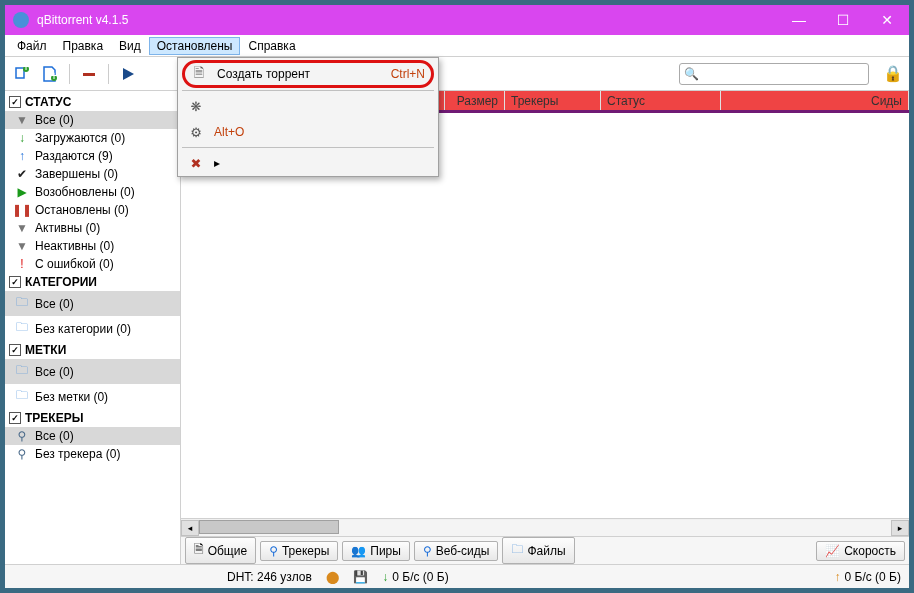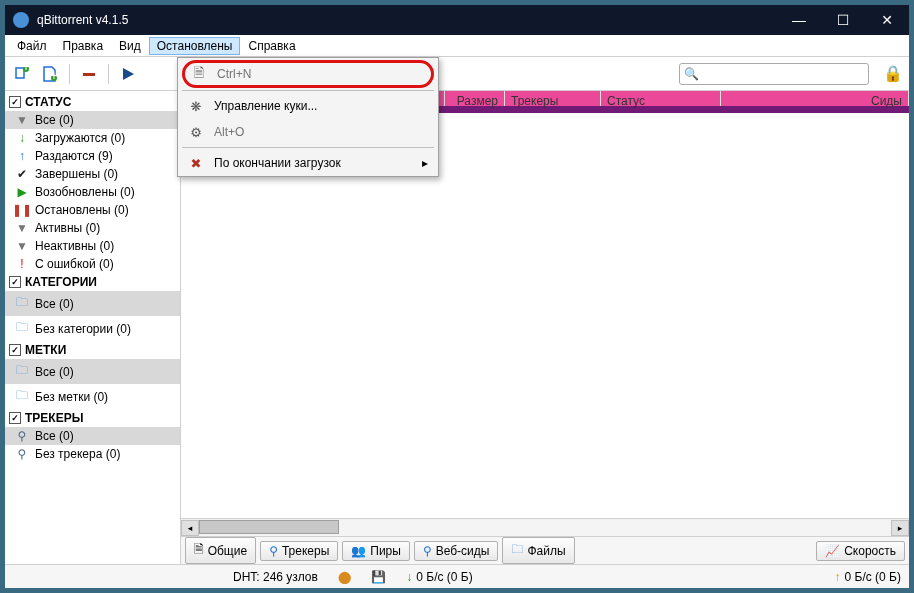--- a/index.html
+++ b/index.html
@@ -1,17 +1,17 @@
 <!DOCTYPE html>
 <html><head>
 <meta charset="utf-8">
 <style>
 * { box-sizing: border-box; margin: 0; padding: 0; font-family: "Segoe UI", Tahoma, sans-serif; font-size: 12px; }
 body { background: #fff; width: 914px; height: 593px; overflow: hidden; border: 5px solid #3a6a82; position: relative; }
-.titlebar { height: 30px; background: #0f172a; color: #fff; display: flex; align-items: center; padding-left: 8px; }
+.titlebar { height: 30px; background: #d946ef; color: #fff; display: flex; align-items: center; padding-left: 8px; }
 .titlebar .icon { width: 16px; height: 16px; border-radius: 50%; background: #4a90d9; margin-right: 8px; display:inline-block; }
 .titlebar .title { flex: 1; font-size: 12px; }
 .titlebar .winbtn { width: 44px; height: 30px; display:flex; align-items:center; justify-content:center; color:#fff; font-size:14px;}
 .menubar { height: 22px; background: #fff; border-bottom: 1px solid #d0d0d0; display:flex; align-items:center; padding: 0 4px; }
 .menubar .menuitem { padding: 2px 8px; cursor:default; }
 .menubar .menuitem.active { background: #cde8ff; border:1px solid #7eb4ea; padding:1px 7px;}
 .toolbar { height: 34px; border-bottom: 1px solid #d0d0d0; display:flex; align-items:center; padding: 0 6px; gap:6px; position:relative; }
 .toolbar .btn { width:22px; height:22px; display:flex; align-items:center; justify-content:center; }
 .toolbar .sep { width:1px; height:20px; background:#ccc; margin:0 2px;}
 .toolbar .spacer { flex:1; }
@@ -19,38 +19,38 @@
 .toolbar .search input { border:none; outline:none; flex:1; font-size:12px; color:#333; background:transparent;}
 .toolbar .lock { width:20px; height:20px; margin-left:8px; color:#d4a017; font-size:16px;}
 .content { display:flex; height: calc(100% - 30px - 22px - 34px - 24px); }
 .sidebar { width: 176px; border-right:1px solid #d0d0d0; overflow-y:auto; background:#fff; padding-top:2px;}
 .group-head { display:flex; align-items:center; gap:4px; padding:2px 4px; font-weight:bold; font-size:11px;}
 .group-head .chk { width:12px; height:12px; border:1px solid #555; display:inline-flex; align-items:center; justify-content:center; font-size:9px;}
 .side-item { display:flex; align-items:center; gap:6px; padding:2px 4px 2px 10px; cursor:default;}
 .side-item.selected { background:#d8d8d8; }
 .side-item .ico { width:14px; display:inline-flex; justify-content:center; font-size:12px;}
 .main { flex:1; display:flex; flex-direction:column; background:#fff; }
-.listhead { height:22px; border-bottom:7px solid #701a75; display:flex; background:#ec4899;}
+.listhead { height:22px; border-bottom:3px solid #701a75; display:flex; background:#ef4444;}
 .listhead .col { border-right:1px solid #e0e0e0; padding:3px 6px; font-size:12px; color:#333;}
 .listbody { flex:1; background:#fff; position:relative; overflow:hidden;}
 .hscroll { height:18px; border-top:1px solid #d0d0d0; background:#f0f0f0; display:flex; align-items:center;}
 .hscroll .arrow { width:18px; height:16px; background:#e0e0e0; border:1px solid #c0c0c0; display:flex; align-items:center; justify-content:center; font-size:9px;}
 .hscroll .track { flex:1; height:16px; background:#f4f4f4; position:relative;}
 .hscroll .thumb { position:absolute; left:0; top:0; height:14px; width:140px; background:#c8c8c8; border:1px solid #a0a0a0;}
 .tabstrip { height:28px; border-top:1px solid #d0d0d0; display:flex; align-items:center; padding:2px 4px; gap:4px; background:#f6f6f6;}
 .tabbtn { border:1px solid #b0b0b0; background:linear-gradient(#fdfdfd,#e8e8e8); padding:2px 8px; display:flex; align-items:center; gap:4px; border-radius:2px; font-size:12px;}
 .tabstrip .spacer { flex:1;}
-.statusbar { height:24px; border-top:1px solid #d0d0d0; background:#f6f6f6; display:flex; align-items:center; padding:0 8px; gap:20px; font-size:12px;}
+.statusbar { height:24px; border-top:1px solid #d0d0d0; background:#f6f6f6; display:flex; align-items:center; padding:0 8px; gap:14px; font-size:12px;}
 .statusbar .spacer { flex:1;}
 .statusbar .seg { display:flex; align-items:center; gap:4px;}
 .dropdown { position:absolute; left:172px; top:52px; width:262px; background:#f4f4f4; border:1px solid #a0a0a0; box-shadow:2px 3px 6px rgba(0,0,0,0.3); z-index:50;}
 .dropdown .row { display:flex; align-items:center; height:26px; padding:0 10px; gap:10px;}
 .dropdown .row .dico { width:16px; display:flex; justify-content:center; color:#555; font-size:13px;}
 .dropdown .row .lbl { flex:1; }
-.dropdown .row .accel { color:#737373; }
+.dropdown .row .accel { color:#c2410c; }
 .dropdown .row.highlight { border:3px solid #d11; border-radius:14px; margin:2px 4px; height:28px; padding:0 6px;}
 .dropdown .dsep { height:1px; background:#c0c0c0; margin:2px 4px;}
 svg { display:block; }
 </style>
 </head>
 <body>
 
 <div class="titlebar">
   <span class="icon"></span>
   <span class="title">qBittorrent v4.1.5</span>
@@ -97,35 +97,34 @@
   <div class="spacer"></div>
   <div class="search">
     <span>🔍</span>
   </div>
   <div class="lock">🔒</div>
 </div>
 
 <div class="dropdown">
   <div class="row highlight">
     <span class="dico">🗎</span>
+    <span class="lbl">Создать торрент</span>
     <span class="accel">Ctrl+N</span>
   </div>
   <div class="dsep"></div>
   <div class="row">
     <span class="dico">❋</span>
-    <span class="lbl">Управление куки...</span>
   </div>
   <div class="row">
     <span class="dico">⚙</span>
     <span class="accel">Alt+O</span>
   </div>
   <div class="dsep"></div>
   <div class="row">
     <span class="dico" style="color:#b03020;">✖</span>
-    <span class="lbl">По окончании загрузок</span>
     <span>▸</span>
   </div>
 </div>
 
 <div class="content">
   <div class="sidebar">
     <div>
       <div class="group-head">
           <span class="chk">✓</span>
           <span>СТАТУС</span>

